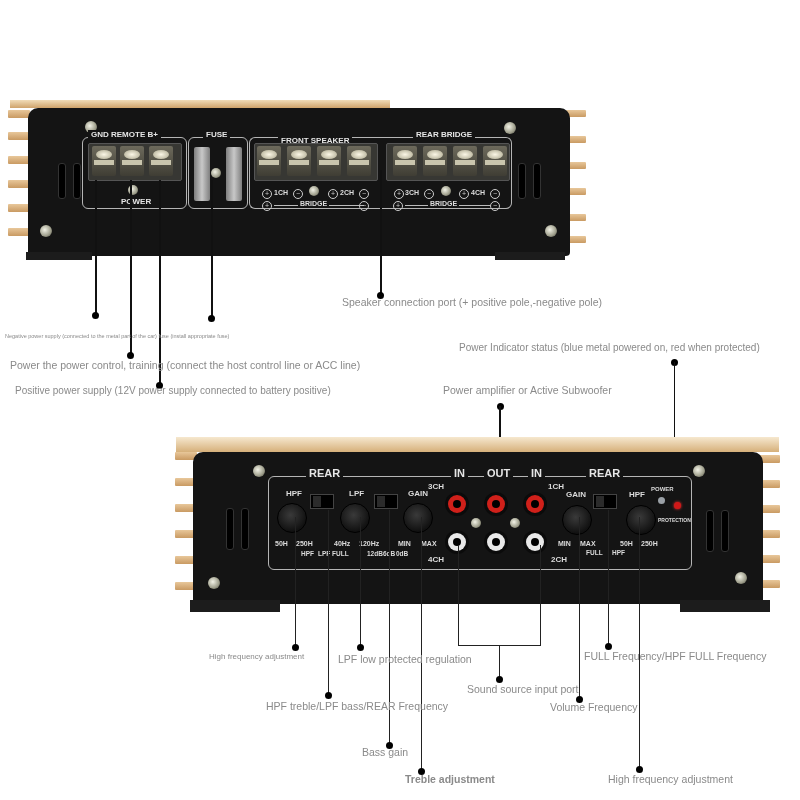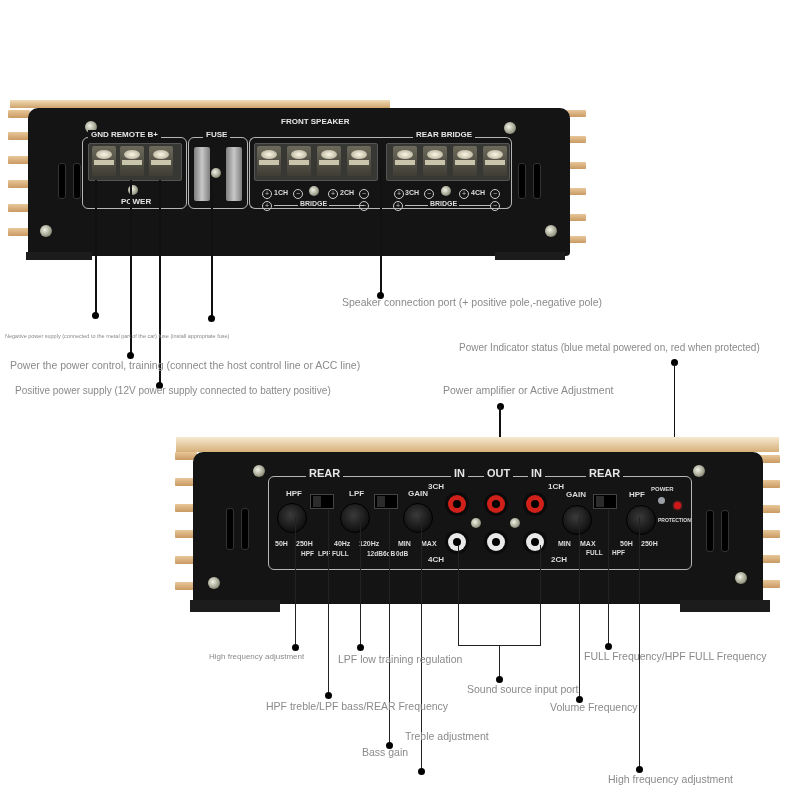--- a/index.html
+++ b/index.html
@@ -74,21 +74,21 @@
   <div class="screw" style="left:128px;top:185px;width:10px;height:10px;"></div>
   <div class="lbl" style="left:118px;top:197px;font-size:8px;">POWER</div>
 
   <div class="frame" style="left:188px;top:137px;width:58px;height:70px;"></div>
   <div class="lbl" style="left:203px;top:130px;font-size:8px;">FUSE</div>
   <div class="fuse" style="left:194px;top:147px;"></div>
   <div class="fuse" style="left:226px;top:147px;"></div>
   <div class="screw" style="left:211px;top:168px;width:10px;height:10px;"></div>
 
   <div class="frame" style="left:249px;top:137px;width:130px;height:70px;border-right:none;border-radius:6px 0 0 6px;"></div>
-  <div class="lbl" style="left:278px;top:117px;font-size:8px;">FRONT SPEAKER</div>
+  <div class="lbl" style="left:278px;top:136px;font-size:8px;">FRONT SPEAKER</div>
   <div class="termblock" style="left:254px;top:143px;width:122px;height:36px;"></div>
   <div class="term" style="left:257px;top:146px;"></div>
   <div class="term" style="left:287px;top:146px;"></div>
   <div class="term" style="left:317px;top:146px;"></div>
   <div class="term" style="left:347px;top:146px;"></div>
   <div class="pm" style="left:262px;top:189px;">+</div>
   <div class="tiny" style="left:274px;top:189px;">1CH</div>
   <div class="pm" style="left:293px;top:189px;">−</div>
   <div class="screw" style="left:309px;top:186px;width:10px;height:10px;"></div>
   <div class="pm" style="left:328px;top:189px;">+</div>
@@ -128,21 +128,21 @@
 <div class="vline" style="left:211px;top:180px;height:137px;"></div>
 <div class="dot" style="left:208px;top:315px;"></div>
 <div class="vline" style="left:380px;top:170px;height:125px;"></div>
 <div class="dot" style="left:377px;top:292px;"></div>
 
 <div class="cap" style="left:5px;top:333px;font-size:5.5px;">Negative power supply (connected to the metal part of the car) fuse (install appropriate fuse)</div>
 <div class="cap" style="left:10px;top:359px;font-size:10.5px;">Power the power control, training (connect the host control line or ACC line)</div>
 <div class="cap" style="left:15px;top:385px;font-size:10px;">Positive power supply (12V power supply connected to battery positive)</div>
 <div class="cap" style="left:342px;top:296px;font-size:10.5px;">Speaker connection port (+ positive pole,-negative pole)</div>
 <div class="cap" style="left:459px;top:342px;font-size:10px;">Power Indicator status (blue metal powered on, red when protected)</div>
-<div class="cap" style="left:443px;top:384px;font-size:10.5px;">Power amplifier or Active Adjustment</div>
+<div class="cap" style="left:443px;top:384px;font-size:10.5px;">Power amplifier or Active Subwoofer</div>
 
 <div class="dot" style="left:671px;top:359px;"></div>
 <div class="vthin" style="left:674px;top:362px;height:133px;background:#111;"></div>
 <div class="dot" style="left:497px;top:403px;"></div>
 <div class="vline" style="left:499px;top:406px;height:100px;"></div>
 
 <div>
   <div class="topbar" style="left:176px;top:437px;width:603px;height:15px;background:linear-gradient(#f6e8cf,#d6b07a);"></div>
   <div class="fin" style="left:175px;top:452px;width:22px;height:8px;"></div>
   <div class="fin" style="left:175px;top:478px;width:22px;height:8px;"></div>
@@ -273,19 +273,19 @@
 
 <div class="vthin" style="left:579px;top:517px;height:186px;"></div>
 <div class="dot" style="left:576px;top:696px;"></div>
 <div class="vthin" style="left:608px;top:510px;height:135px;"></div>
 <div class="dot" style="left:605px;top:643px;"></div>
 <div class="vthin" style="left:639px;top:517px;height:253px;"></div>
 <div class="dot" style="left:636px;top:766px;"></div>
 
 <div class="cap" style="left:209px;top:652px;font-size:8px;">High frequency adjustment</div>
 <div class="cap" style="left:266px;top:700px;font-size:10.5px;">HPF treble/LPF bass/REAR Frequency</div>
-<div class="cap" style="left:338px;top:653px;font-size:10.5px;">LPF low training regulation</div>
+<div class="cap" style="left:338px;top:653px;font-size:10.5px;">LPF low protected regulation</div>
 <div class="cap" style="left:362px;top:746px;font-size:10.5px;">Bass gain</div>
-<div class="cap" style="left:405px;top:730px;font-size:10.5px;">Treble adjustment</div>
+<div class="cap" style="left:405px;top:773px;font-size:10.5px;font-weight:bold;">Treble adjustment</div>
 <div class="cap" style="left:467px;top:683px;font-size:10.5px;">Sound source input port</div>
 <div class="cap" style="left:584px;top:650px;font-size:10.5px;">FULL Frequency/HPF FULL Frequency</div>
 <div class="cap" style="left:550px;top:701px;font-size:10.5px;">Volume Frequency</div>
 <div class="cap" style="left:608px;top:773px;font-size:10.5px;">High frequency adjustment</div>
 
 </body></html>

